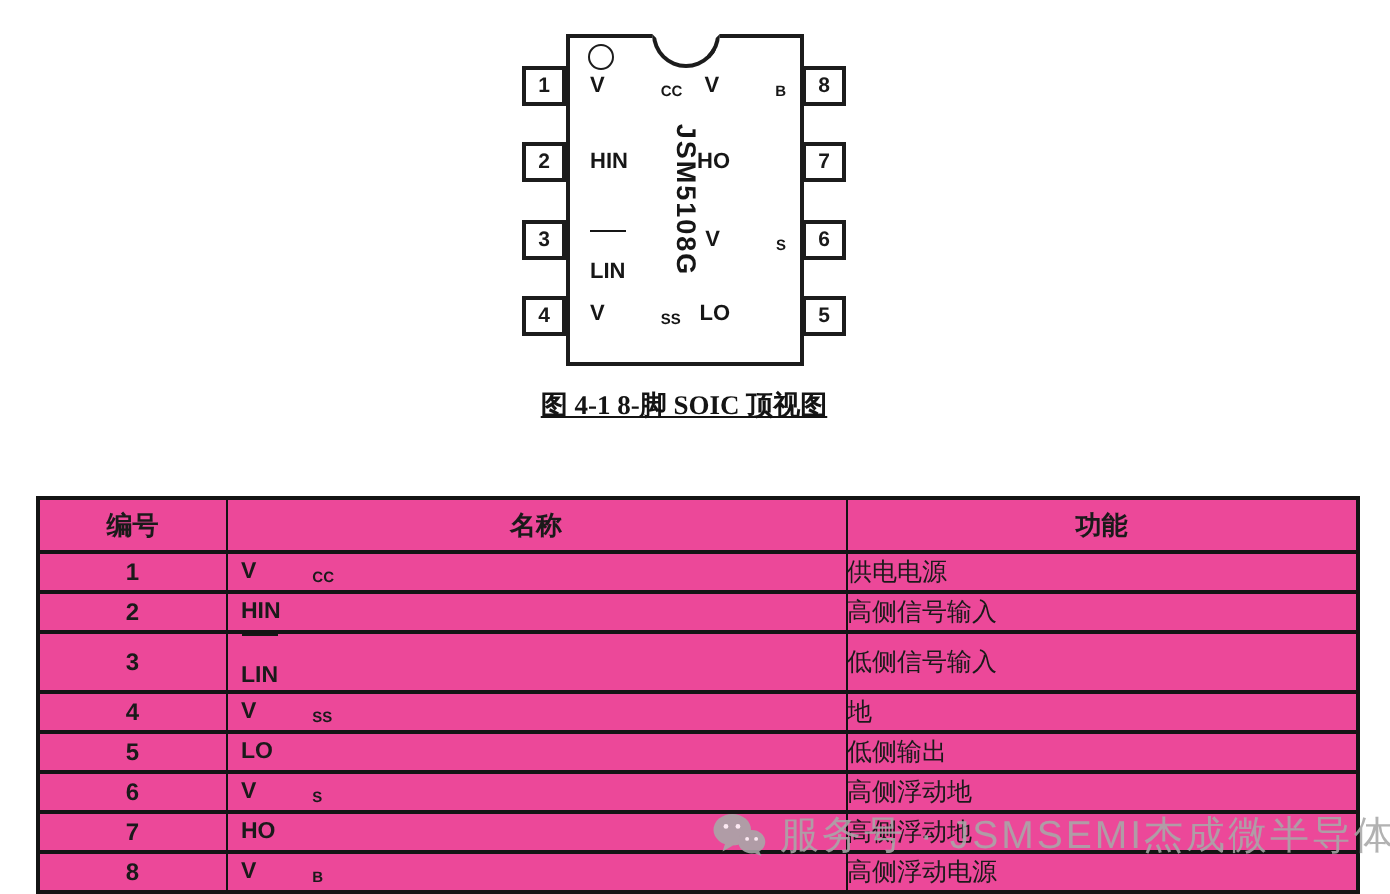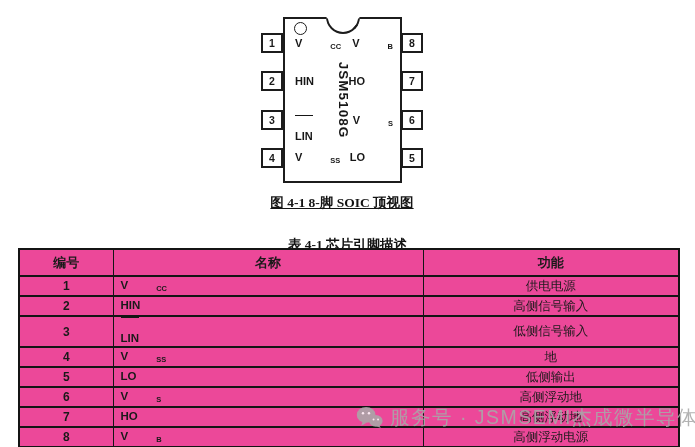--- a/index.html
+++ b/index.html
@@ -76,21 +76,21 @@
     height:18px;padding:0 0 0 0;font-size:12.5px;overflow:hidden;
   }
   .pin-table td.cnum{
     text-align:center;font-family:"Liberation Sans", sans-serif;
     font-weight:600;font-size:12px;
   }
   .pin-table td.cname{
     font-family:"Liberation Sans", sans-serif;font-weight:700;font-size:11.5px;
     padding-left:7px;text-align:left;
   }
-  .pin-table td.cfunc{text-align:center;}
+  .pin-table td.cfunc{text-align:left;}
 
   
   .watermark{
     position:absolute;left:356px;top:402px;height:30px;
     display:flex;align-items:center;gap:7px;
     color:#a8a8a8;opacity:0.88;pointer-events:none;z-index:5;
     font-family:"Liberation Sans", sans-serif;font-size:19.5px;
     letter-spacing:1.5px;white-space:nowrap;
   }
 </style>
@@ -139,21 +139,20 @@
         <span>V</span><span class="sub">S</span>
       </div>
       <div class="pinlabel pr lt4">
         <span>LO</span><span class="sub"></span>
       </div>
     </div>
 
     <div class="fig-caption">图 4-1 8-脚 SOIC 顶视图</div>
   </div>
 
-  <div class="table-title">表 4-1 芯片引脚描述</div>
 
   <table class="pin-table">
     <colgroup>
         <col class="c1">
         <col class="c2">
         <col class="c3">
       </colgroup>
     <thead>
       <tr>
         <th>编号</th>

